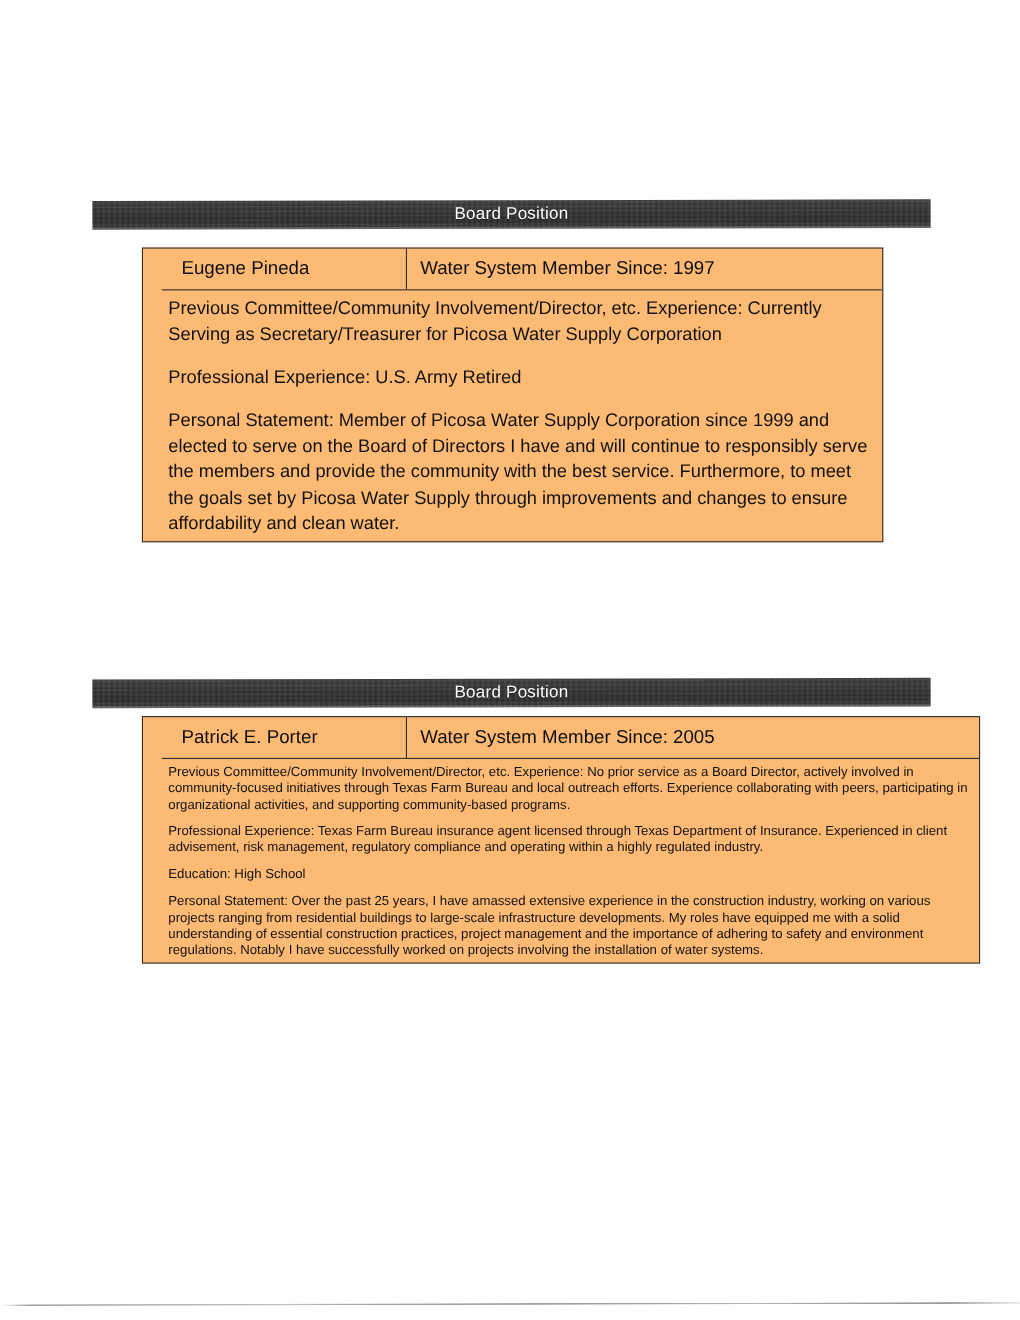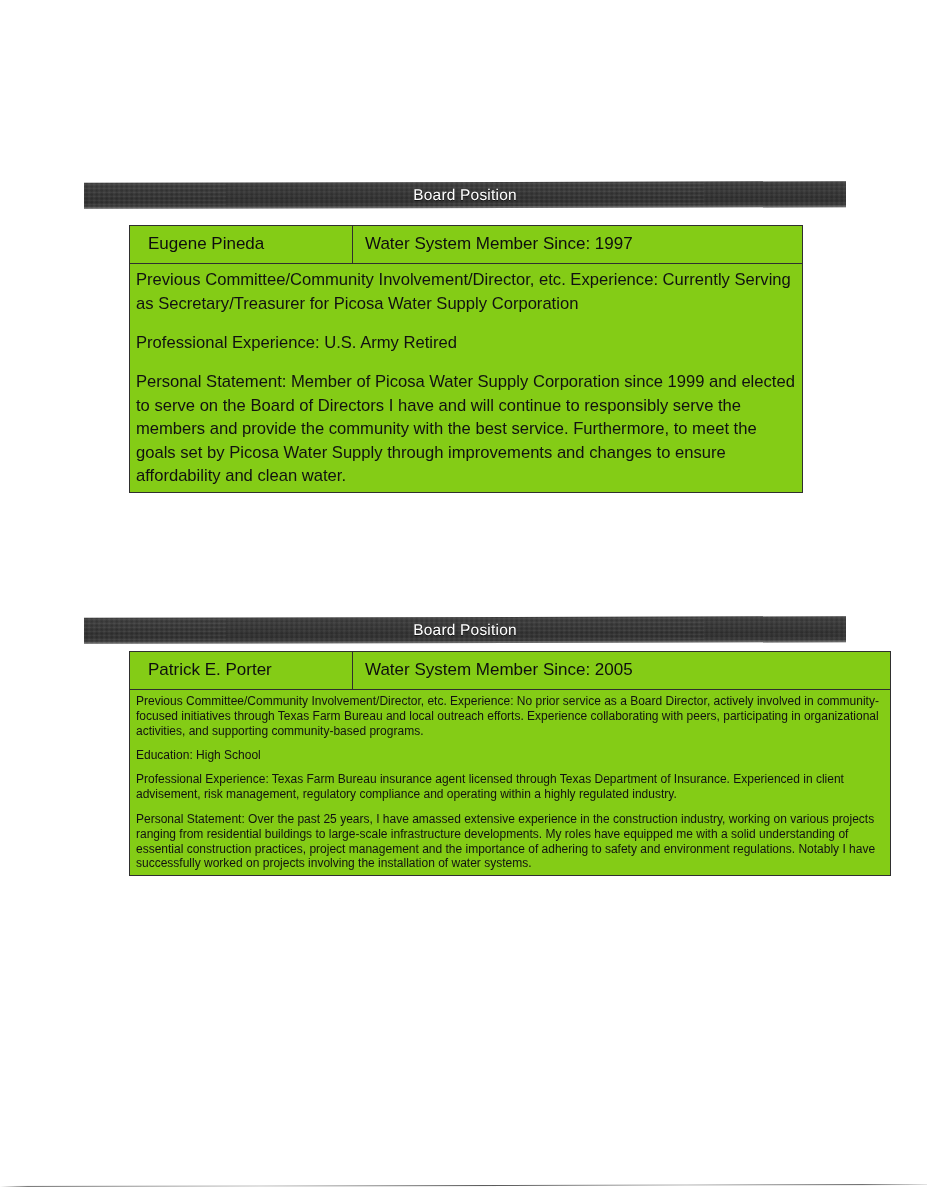--- a/index.html
+++ b/index.html
@@ -85,22 +85,23 @@
     font-size: 15.5px;
     color: #ffffff;
     letter-spacing: 0.2px;
     text-shadow: 0 1px 0 rgba(0,0,0,0.55);
   }
 
   
   .cand-table {
     position: absolute;
     border: 1.3px solid #2f2f2f;
-    background: #84cc16;
-    box-sizing: border-box;
+    background: #fdba74;
+    box-sizing: border-box;
+    padding-left: 17px;
   }
   .cand-head {
     display: flex;
     border-bottom: 1.3px solid #2f2f2f;
     box-sizing: border-box;
   }
   .cand-name-cell {
     width: 223px;
     box-sizing: border-box;
     border-right: 1.3px solid #2f2f2f;
@@ -182,21 +183,21 @@
     <span class="banner-label">Board Position</span>
   </div>
 
   <div class="cand-table" style="left:129px; top:651px; width:762px;">
     <div class="cand-head">
       <div class="cand-name-cell">Patrick E. Porter</div>
       <div class="cand-since-cell">Water System Member Since: 2005</div>
     </div>
     <div class="cand-body leading-tight">
       <p class="field"><span class="field-label">Previous Committee/Community Involvement/Director, etc. Experience</span><span>: No prior service as a Board Director, actively involved in community-focused initiatives through Texas Farm Bureau and local outreach efforts. Experience collaborating with peers, participating in organizational activities, and supporting community-based programs.</span></p>
+      <p class="field"><span class="field-label">Professional Experience</span><span>: Texas Farm Bureau insurance agent licensed through Texas Department of Insurance. Experienced in client advisement, risk management, regulatory compliance and operating within a highly regulated industry.</span></p>
       <p class="field"><span class="field-label">Education</span><span>: High School</span></p>
-      <p class="field"><span class="field-label">Professional Experience</span><span>: Texas Farm Bureau insurance agent licensed through Texas Department of Insurance. Experienced in client advisement, risk management, regulatory compliance and operating within a highly regulated industry.</span></p>
       <p class="field"><span class="field-label">Personal Statement</span><span>: Over the past 25 years, I have amassed extensive experience in the construction industry, working on various projects ranging from residential buildings to large-scale infrastructure developments. My roles have equipped me with a solid understanding of essential construction practices, project management and the importance of adhering to safety and environment regulations. Notably I have successfully worked on projects involving the installation of water systems.</span></p>
     </div>
   </div>
 
   <div class="scan-edge" style="top:1185px; transform: rotate(-0.13deg);"></div>
 
 </div>
 
 </body></html>

